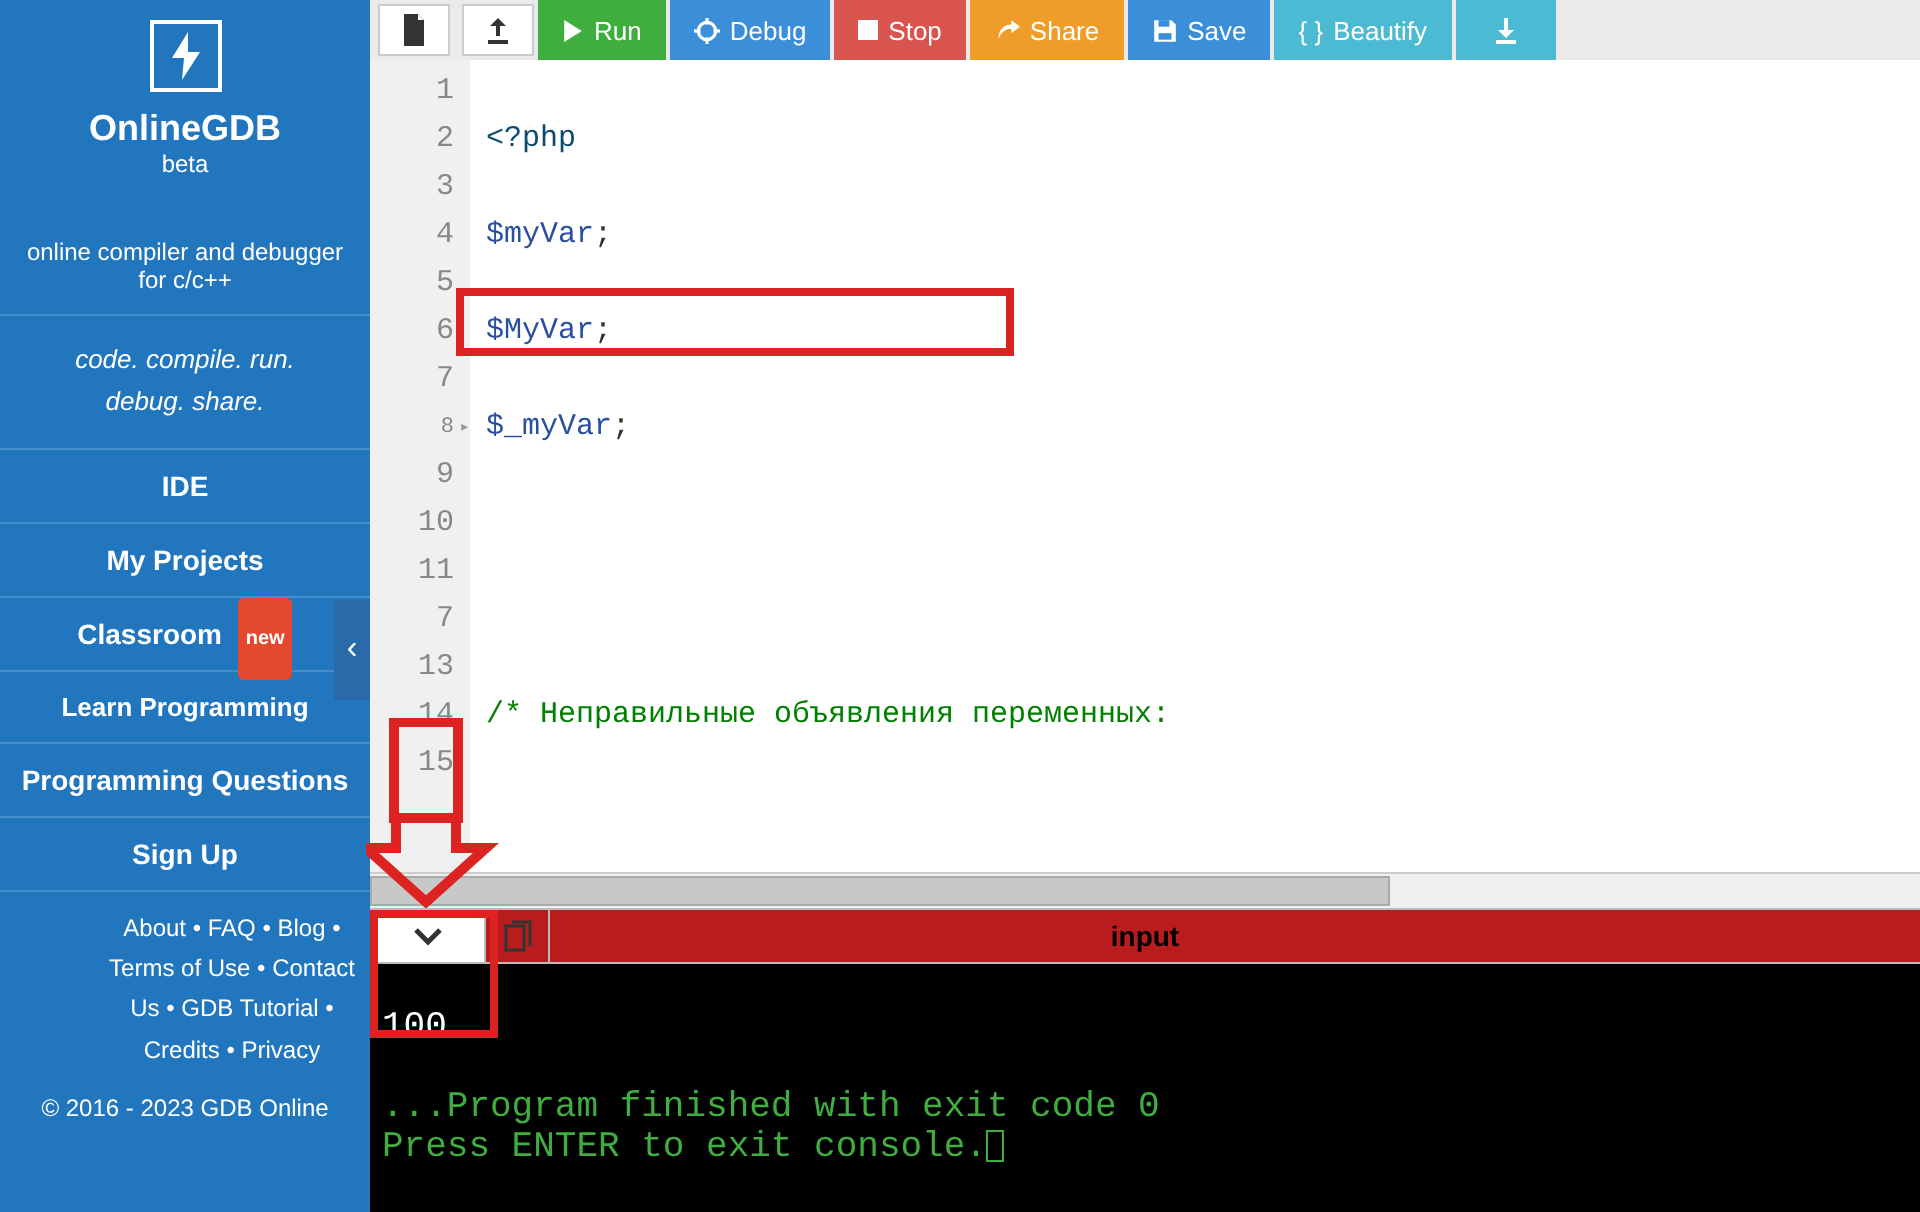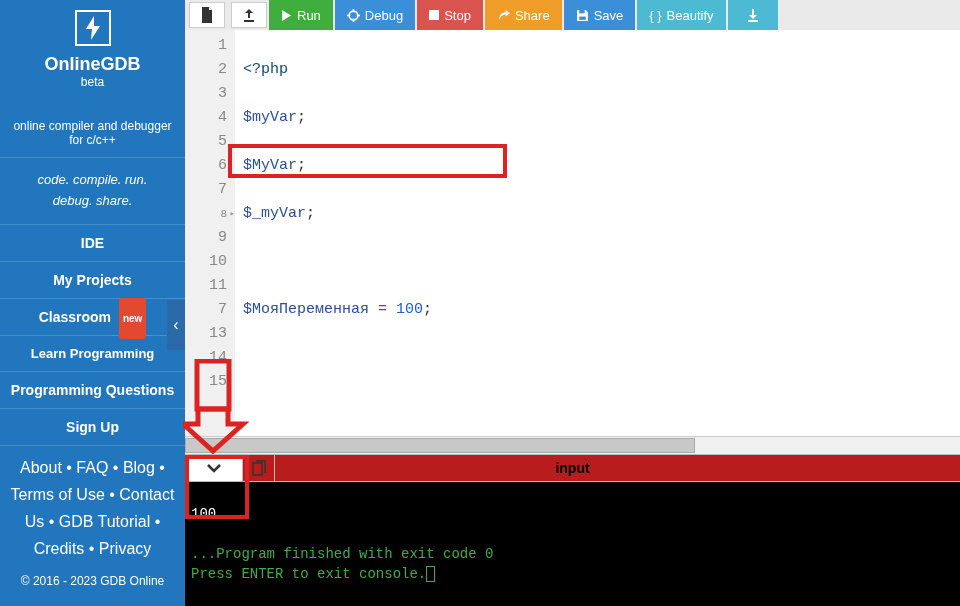--- a/index.html
+++ b/index.html
@@ -8,21 +8,21 @@
 .sidebar { width: 185px; background: #2176bd; color: #fff; display: flex; flex-direction: column; text-align: center; }
 .logo-row { display: flex; align-items: center; justify-content: center; padding: 10px 0 2px; gap: 8px; flex-direction: column; }
 .logo-box { width: 36px; height: 36px; border: 2px solid #fff; display: flex; align-items: center; justify-content: center; }
 .logo-box svg { width: 20px; height: 26px; }
 .brand { font-size: 18px; font-weight: bold; }
 .beta { font-size: 12px; margin-top: -2px; margin-bottom: 6px; }
 .tagline { font-size: 12px; padding: 4px 8px 10px; border-bottom: 1px solid #4590cc; margin-top: 20px; }
 .slogan { font-style: italic; font-size: 13px; padding: 12px 4px; border-bottom: 1px solid #4590cc; line-height: 1.6; }
 .nav-item { padding: 10px 4px; border-bottom: 1px solid #4590cc; font-weight: bold; font-size: 14px; cursor: pointer; }
 .new-badge { background: #e2492f; color: #fff; font-size: 10px; padding: 15px 4px; border-radius: 3px; margin-left: 4px; font-weight: bold; }
-.footer-links { font-size: 16px; padding: 8px 4px; line-height: 1.7; }
+.footer-links { font-size: 12px; padding: 8px 4px; line-height: 1.7; margin-left: 47px; }
 .footer-links span { cursor: pointer; }
 .copyright { font-size: 12px; padding: 4px; }
 
 .main { flex: 1; display: flex; flex-direction: column; position: relative; background: #fff; }
 
 .toolbar { display: flex; align-items: stretch; height: 30px; background: #eaeaea; }
 .tool-btn { border: none; padding: 0 12px; color: #fff; font-size: 13px; display: flex; align-items: center; gap: 5px; cursor: pointer; margin-right: 2px; font-family: inherit; }
 .icon-btn { background: #fff; border: 1px solid #ccc; color: #333; padding: 0 10px; margin: 2px 2px 2px 4px; cursor: pointer; display: flex; align-items: center; }
 .run { background: #3fae3f; }
 .debug { background: #3a8fd8; }
@@ -50,21 +50,21 @@
 .red-box-1 { position: absolute; top: 114px; left: -7px; width: 279px; height: 34px; border: 4px solid #d22; pointer-events: none; }
 
 .hscroll { height: 18px; background: #f0f0f0; border-top: 1px solid #ccc; position: relative; }
 .hscroll-thumb { position: absolute; left: 0; top: 1px; height: 15px; width: 510px; background: #c8c8c8; border: 1px solid #aaa; }
 
 .panel-header { background: #b91c1c; height: 28px; border-top: 1px solid #bbb; border-bottom: 1px solid #bbb; display: flex; align-items: center; position: relative; }
 .panel-btn { width: 58px; height: 100%; display: flex; align-items: center; justify-content: center; border-right: 1px solid #bbb; background: #fff; cursor: pointer; }
 .panel-btn2 { width: 32px; height: 100%; display: flex; align-items: center; justify-content: center; border-right: 1px solid #bbb; cursor: pointer; font-size: 16px; }
 .panel-label { position: absolute; left: 50%; transform: translateX(-50%); font-weight: bold; font-size: 14px; }
 
-.console { flex: 0 0 110px; background: #000; color: #3fae3f; font-family: "Courier New", monospace; font-size: 14px; padding: 2px 6px; line-height: 20px; white-space: pre; }
+.console { flex: 0 0 110px; background: #000; color: #3fae3f; font-family: "Courier New", monospace; font-size: 18px; padding: 2px 6px; line-height: 20px; white-space: pre; }
 .console .out { color: #fff; }
 .cursor-box { display: inline-block; width: 9px; height: 16px; border: 1px solid #3fae3f; vertical-align: middle; }
 
 .collapse-handle { position: absolute; left: -18px; top: 300px; width: 18px; height: 50px; background: #2a6aa8; color: #fff; display: flex; align-items: center; justify-content: center; cursor: pointer; font-size: 16px; }
 
 .arrow-overlay { position: absolute; pointer-events: none; z-index: 50; }
 .red-box-2 { position: absolute; border: 4px solid #d22; pointer-events: none; z-index: 50; }
 </style>
 </head>
 <body>
@@ -188,22 +188,22 @@
       <div>13</div>
       <div>14</div>
       <div>15</div>
     </div>
     <div class="code">
 <div><span class="kw">&lt;?php</span></div>
 <div><span class="var">$myVar</span><span class="punct">;</span></div>
 <div><span class="var">$MyVar</span><span class="punct">;</span></div>
 <div><span class="var">$_myVar</span><span class="punct">;</span></div>
 <div>&nbsp;</div>
-<div><span class="var">$МояПеременная</span><span class="op"> = </span><span class="num">100</span><span class="punct">;</span></div>
 <div>&nbsp;</div>
+<div><span class="cmt">/* Неправильные объявления переменных:</span></div>
 
 
 
 
 
 
 
       <div class="red-box-1"></div>
     </div>
   </div>

